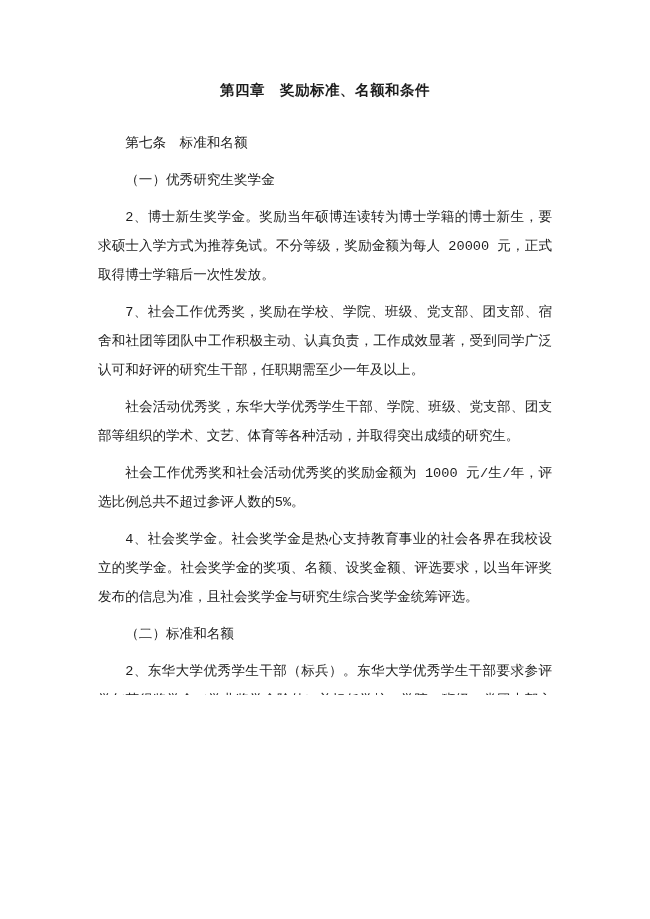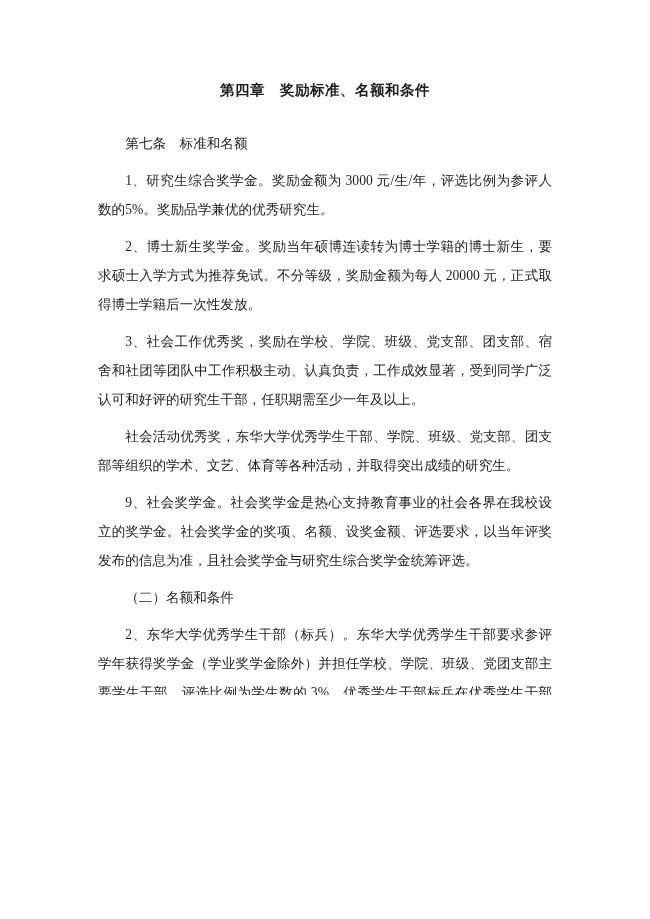--- a/index.html
+++ b/index.html
@@ -26,29 +26,31 @@
     line-height: 29px;
     letter-spacing: 0.5px;
   }
   .para {
     margin: 0 0 8px 0;
     font-size: 13.6px;
     line-height: 29px;
     text-align: justify;
     text-indent: 2em;
     word-break: break-all;
+    font-family: Liberation Mono, monospace;
   }
 </style>
 </head>
 <body>
 
 <div class="page">
   <h1 class="doc-title">第四章　奖励标准、名额和条件</h1>
 
   <p class="para">第七条　标准和名额</p>
-  <p class="para">1、研究生综合奖学金。奖励金额为 3000 元/生/年，评选比例为参评人数的5%。奖励品学兼优的优秀研究生。</p>
+  <p class="para">（一）优秀研究生奖学金</p>
   <p class="para">2、博士新生奖学金。奖励当年硕博连读转为博士学籍的博士新生，要求硕士入学方式为推荐免试。不分等级，奖励金额为每人 20000 元，正式取得博士学籍后一次性发放。</p>
-  <p class="para">3、社会工作优秀奖，奖励在学校、学院、班级、党支部、团支部、宿舍和社团等团队中工作积极主动、认真负责，工作成效显著，受到同学广泛认可和好评的研究生干部，任职期需至少一年及以上。</p>
+  <p class="para">7、社会工作优秀奖，奖励在学校、学院、班级、党支部、团支部、宿舍和社团等团队中工作积极主动、认真负责，工作成效显著，受到同学广泛认可和好评的研究生干部，任职期需至少一年及以上。</p>
   <p class="para">社会活动优秀奖，东华大学优秀学生干部、学院、班级、党支部、团支部等组织的学术、文艺、体育等各种活动，并取得突出成绩的研究生。</p>
-  <p class="para">9、社会奖学金。社会奖学金是热心支持教育事业的社会各界在我校设立的奖学金。社会奖学金的奖项、名额、设奖金额、评选要求，以当年评奖发布的信息为准，且社会奖学金与研究生综合奖学金统筹评选。</p>
-  <p class="para">（二）名额和条件</p>
+  <p class="para">社会工作优秀奖和社会活动优秀奖的奖励金额为 1000 元/生/年，评选比例总共不超过参评人数的5%。</p>
+  <p class="para">4、社会奖学金。社会奖学金是热心支持教育事业的社会各界在我校设立的奖学金。社会奖学金的奖项、名额、设奖金额、评选要求，以当年评奖发布的信息为准，且社会奖学金与研究生综合奖学金统筹评选。</p>
+  <p class="para">（二）标准和名额</p>
   <p class="para">2、东华大学优秀学生干部（标兵）。东华大学优秀学生干部要求参评学年获得奖学金（学业奖学金除外）并担任学校、学院、班级、党团支部主要学生干部，评选比例为学生数的 3%。优秀学生干部标兵在优秀学生干部中产生，由学</p>
 </div>
 
 </body></html>

